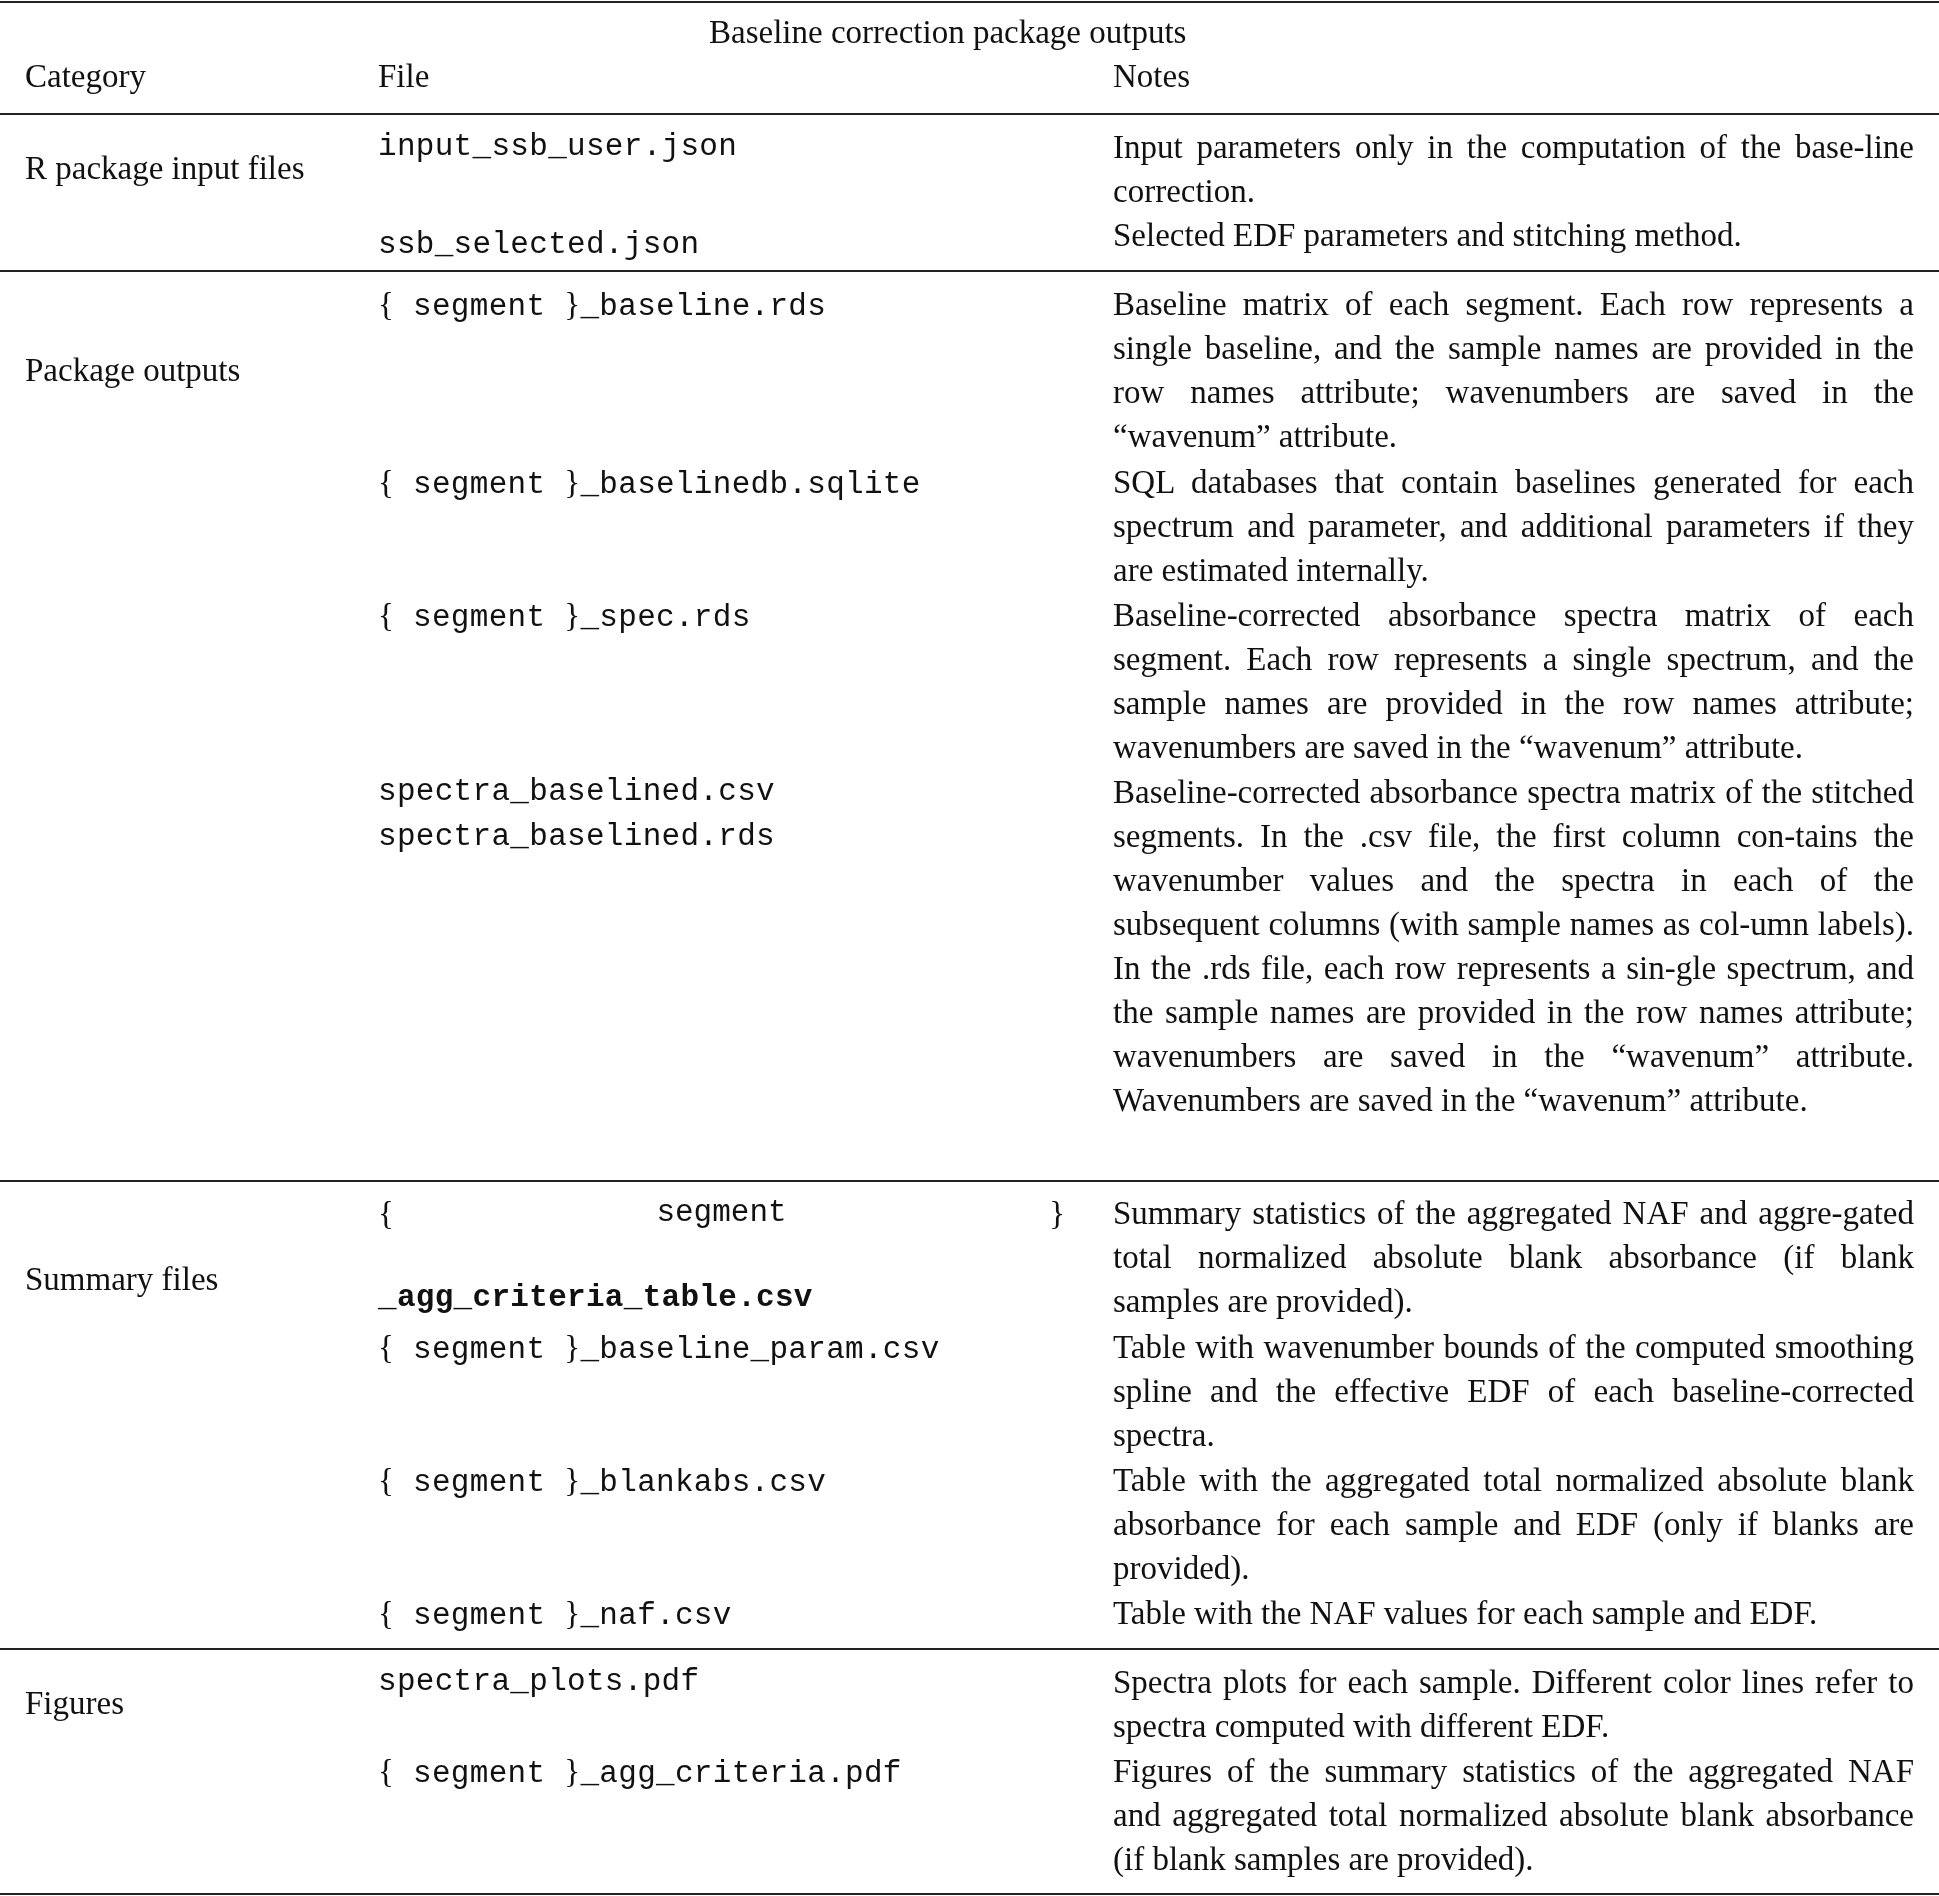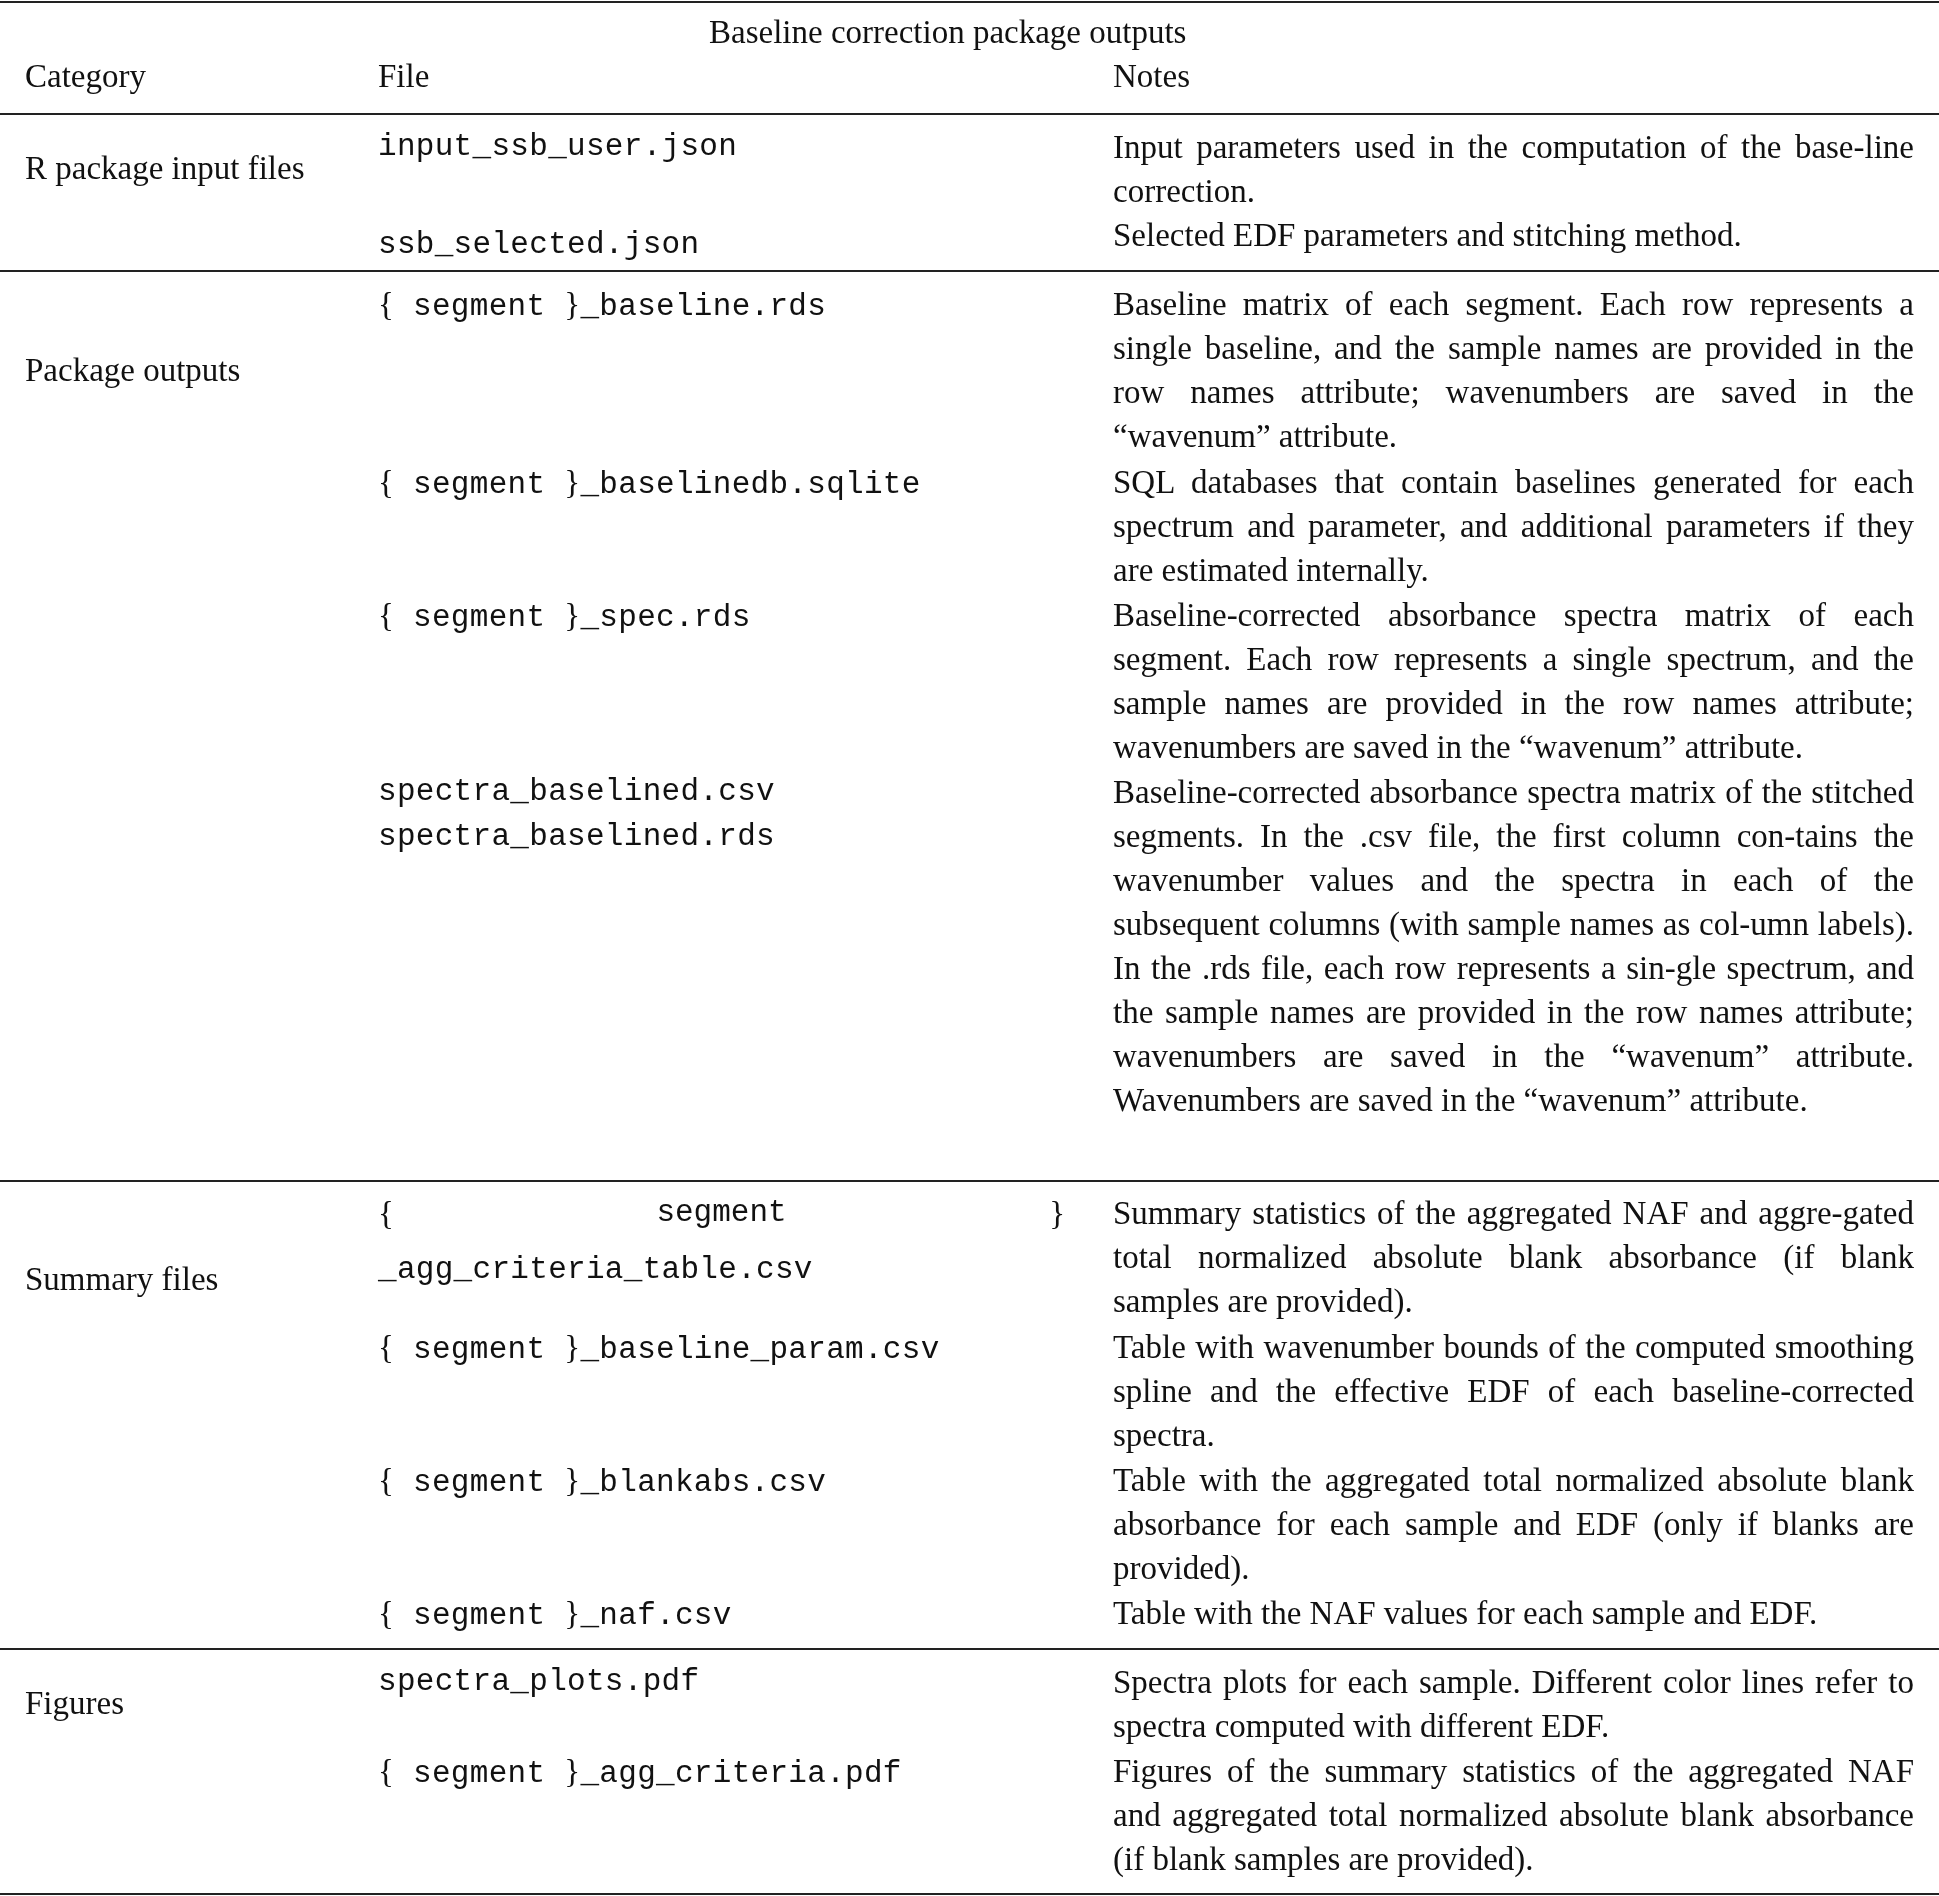--- a/index.html
+++ b/index.html
@@ -26,21 +26,21 @@
   <div class="abs serif" style="left:25px; top:54px;">Category</div>
   <div class="abs serif" style="left:378px; top:54px;">File</div>
   <div class="abs serif" style="left:1113px; top:54px;">Notes</div>
 
   <div class="rule" style="top:113px;"></div>
 
   <div>
     <div class="abs serif" style="left:25px; top:146px;">R package input files</div>
     <div>
       <div class="abs mono" style="left:378px; top:125px;">input_ssb_user.json</div>
-      <div class="notes" style="top:125px;">Input parameters used in the computation of the base-line correction.</div>
+      <div class="notes" style="top:125px;">Input parameters only in the computation of the base-line correction.</div>
     </div>
     <div>
       <div class="abs mono" style="left:378px; top:223px;">ssb_selected.json</div>
       <div class="notes" style="top:213px;">Selected EDF parameters and stitching method.</div>
     </div>
   </div>
 
   <div class="rule" style="top:270px;"></div>
 
   <div>
@@ -84,21 +84,21 @@
 
   <div>
     <div class="abs serif" style="left:25px; top:1257px;">Summary files</div>
 
     <div>
       <div class="split" style="top:1191px;">
         <span class="brace">{</span>
         <span>segment</span>
         <span class="brace">}</span>
       </div>
-      <div class="abs mono" style="left:378px; top:1248px;">_agg_criteria_table.csv</div>
+      <div class="abs mono" style="left:378px; top:1276px;font-weight:bold;">_agg_criteria_table.csv</div>
       <div class="notes" style="top:1191px;">Summary statistics of the aggregated NAF and aggre-gated total normalized absolute blank absorbance (if blank samples are provided).</div>
     </div>
 
     <div>
       <div class="abs mono" style="left:378px; top:1325px;">
         <span class="brace">{</span>
         <span>segment</span>
         <span class="brace">}</span><span>_baseline_param.csv</span>
       </div>
       <div class="notes" style="top:1325px;">Table with wavenumber bounds of the computed smoothing spline and the effective EDF of each baseline-corrected spectra.</div>

